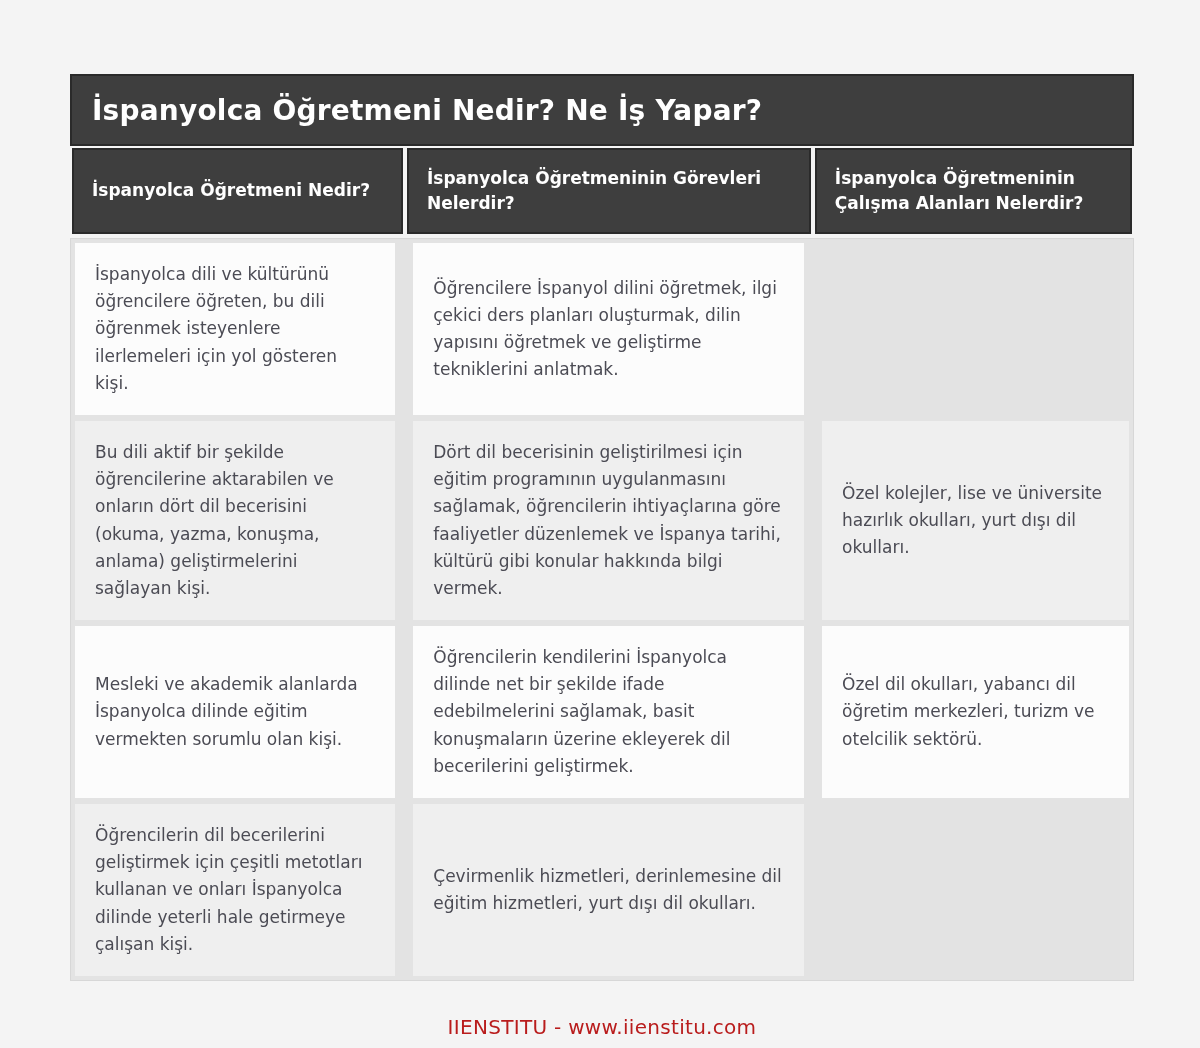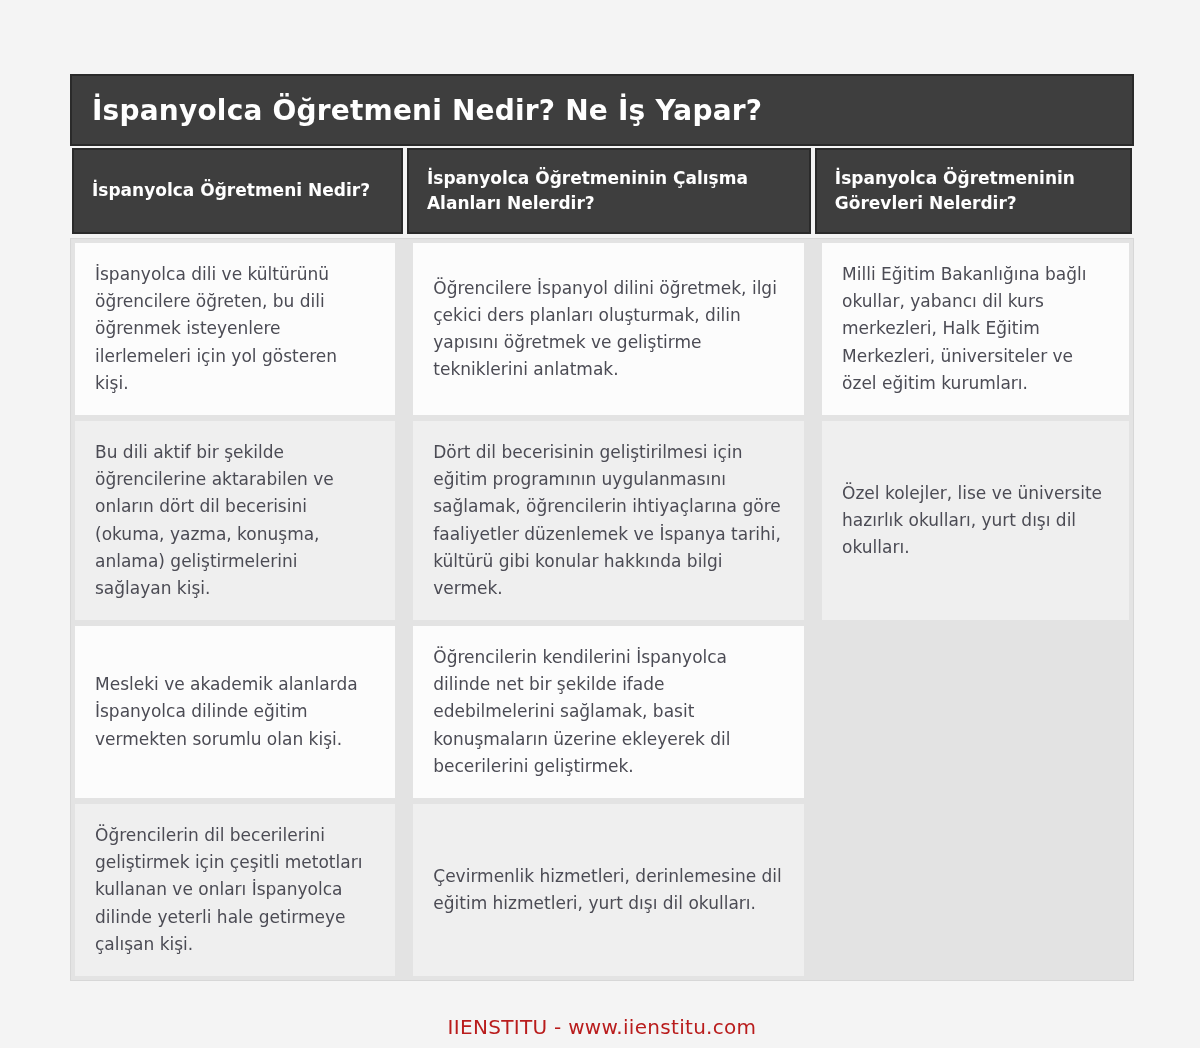--- a/index.html
+++ b/index.html
@@ -83,38 +83,38 @@
 <body>
 
 <div class="card">
 
   <div class="title-bar">
     <h1>İspanyolca Öğretmeni Nedir? Ne İş Yapar?</h1>
   </div>
 
   <div class="header-row">
     <div class="header-cell">İspanyolca Öğretmeni Nedir?</div>
+    <div class="header-cell">İspanyolca Öğretmeninin Görevleri Nelerdir?</div>
     <div class="header-cell">İspanyolca Öğretmeninin Çalışma Alanları Nelerdir?</div>
-    <div class="header-cell">İspanyolca Öğretmeninin Görevleri Nelerdir?</div>
   </div>
 
   <div class="body">
     <div class="row">
       <div class="cell">İspanyolca dili ve kültürünü öğrencilere öğreten, bu dili öğrenmek isteyenlere ilerlemeleri için yol gösteren kişi.</div>
       <div class="cell">Öğrencilere İspanyol dilini öğretmek, ilgi çekici ders planları oluşturmak, dilin yapısını öğretmek ve geliştirme tekniklerini anlatmak.</div>
-      <div class="cell">Milli Eğitim Bakanlığına bağlı okullar, yabancı dil kurs merkezleri, Halk Eğitim Merkezleri, üniversiteler ve özel eğitim kurumları.</div>
     </div>
     <div class="row">
       <div class="cell">Bu dili aktif bir şekilde öğrencilerine aktarabilen ve onların dört dil becerisini (okuma, yazma, konuşma, anlama) geliştirmelerini sağlayan kişi.</div>
       <div class="cell">Dört dil becerisinin geliştirilmesi için eğitim programının uygulanmasını sağlamak, öğrencilerin ihtiyaçlarına göre faaliyetler düzenlemek ve İspanya tarihi, kültürü gibi konular hakkında bilgi vermek.</div>
       <div class="cell">Özel kolejler, lise ve üniversite hazırlık okulları, yurt dışı dil okulları.</div>
     </div>
     <div class="row">
       <div class="cell">Mesleki ve akademik alanlarda İspanyolca dilinde eğitim vermekten sorumlu olan kişi.</div>
       <div class="cell">Öğrencilerin kendilerini İspanyolca dilinde net bir şekilde ifade edebilmelerini sağlamak, basit konuşmaların üzerine ekleyerek dil becerilerini geliştirmek.</div>
+      <div class="cell">Özel dil okulları, yabancı dil öğretim merkezleri, turizm ve otelcilik sektörü.</div>
     </div>
     <div class="row">
       <div class="cell">Öğrencilerin dil becerilerini geliştirmek için çeşitli metotları kullanan ve onları İspanyolca dilinde yeterli hale getirmeye çalışan kişi.</div>
       <div class="cell">Çevirmenlik hizmetleri, derinlemesine dil eğitim hizmetleri, yurt dışı dil okulları.</div>
     </div>
   </div>
 
 </div>
 
 <div class="footer">IIENSTITU - www.iienstitu.com</div>

